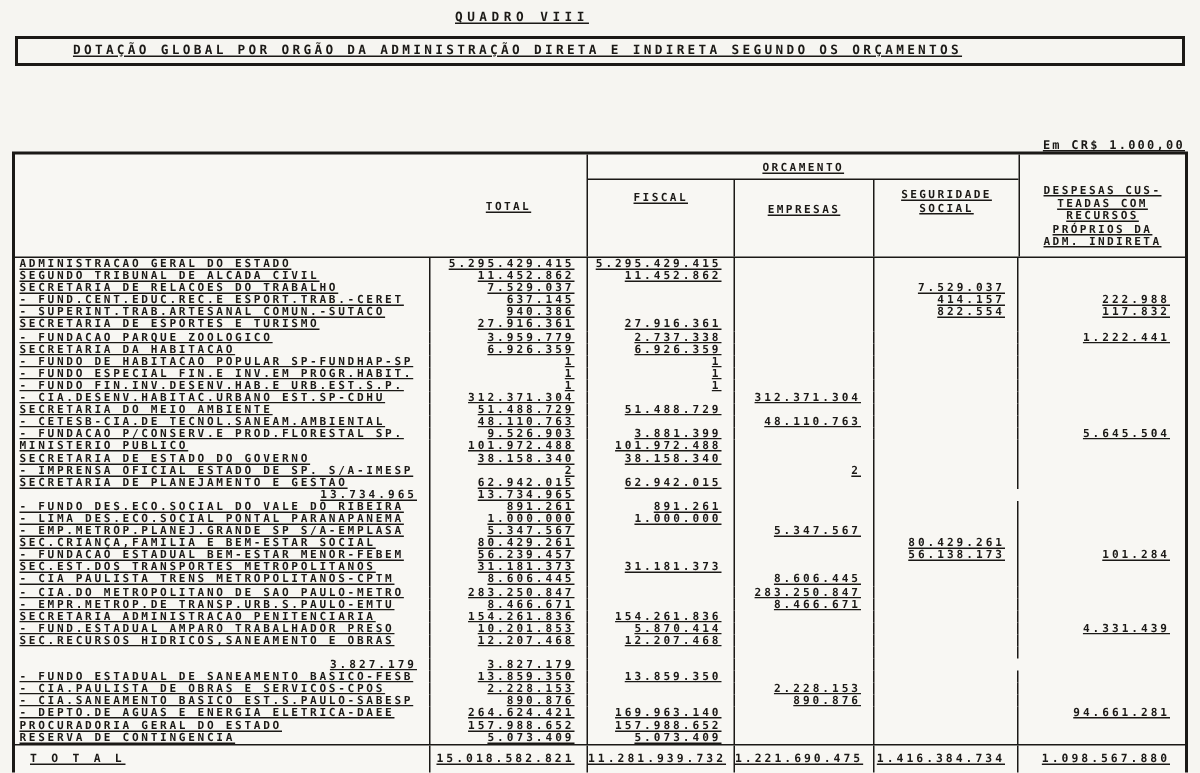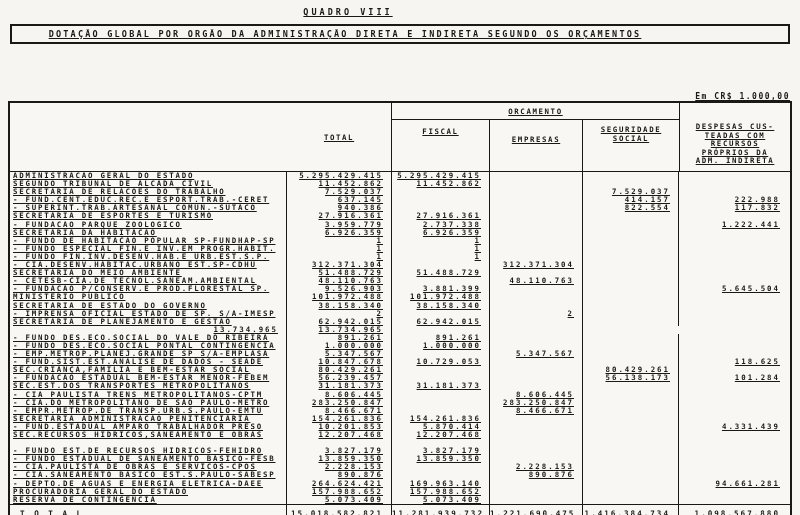--- a/index.html
+++ b/index.html
@@ -265,42 +265,34 @@
   </div>
         <div class="row">
     <div class="cell c-name">- FUNDO DES.ECO.SOCIAL DO VALE DO RIBEIRA</div>
     <div class="cell c-num">891.261</div>
     <div class="cell c-num">891.261</div>
     <div class="cell c-num"></div>
     <div class="cell c-num"></div>
     <div class="cell c-desp"></div>
   </div>
         <div class="row">
-    <div class="cell c-name">- FUNDO DES.ECO.SOCIAL PONTAL CONTINGENCIA</div>
+    <div class="cell c-name">- LIMA DES.ECO.SOCIAL PONTAL PARANAPANEMA</div>
     <div class="cell c-num">1.000.000</div>
     <div class="cell c-num">1.000.000</div>
     <div class="cell c-num"></div>
     <div class="cell c-num"></div>
     <div class="cell c-desp"></div>
   </div>
         <div class="row">
     <div class="cell c-name">- EMP.METROP.PLANEJ.GRANDE SP S/A-EMPLASA</div>
     <div class="cell c-num">5.347.567</div>
     <div class="cell c-num"></div>
     <div class="cell c-num">5.347.567</div>
     <div class="cell c-num"></div>
     <div class="cell c-desp"></div>
-  </div>
-        <div class="row">
-    <div class="cell c-name">- FUND.SIST.EST.ANALISE DE DADOS - SEADE</div>
-    <div class="cell c-num">10.847.678</div>
-    <div class="cell c-num">10.729.053</div>
-    <div class="cell c-num"></div>
-    <div class="cell c-num"></div>
-    <div class="cell c-desp">118.625</div>
   </div>
         <div class="row">
     <div class="cell c-name">SEC.CRIANÇA,FAMILIA E BEM-ESTAR SOCIAL</div>
     <div class="cell c-num">80.429.261</div>
     <div class="cell c-num"></div>
     <div class="cell c-num"></div>
     <div class="cell c-num">80.429.261</div>
     <div class="cell c-desp"></div>
   </div>
         <div class="row">
@@ -369,21 +361,20 @@
   </div>
         <div class="row">
     <div class="cell c-name"></div>
     <div class="cell c-num"></div>
     <div class="cell c-num"></div>
     <div class="cell c-num"></div>
     <div class="cell c-num"></div>
     <div class="cell c-desp"></div>
   </div>
         <div class="row">
-    <div class="cell c-name">- FUNDO EST.DE RECURSOS HIDRICOS-FEHIDRO</div>
     <div class="cell c-num">3.827.179</div>
     <div class="cell c-num">3.827.179</div>
     <div class="cell c-num"></div>
     <div class="cell c-num"></div>
     <div class="cell c-desp"></div>
   </div>
         <div class="row">
     <div class="cell c-name">- FUNDO ESTADUAL DE SANEAMENTO BASICO-FESB</div>
     <div class="cell c-num">13.859.350</div>
     <div class="cell c-num">13.859.350</div>

